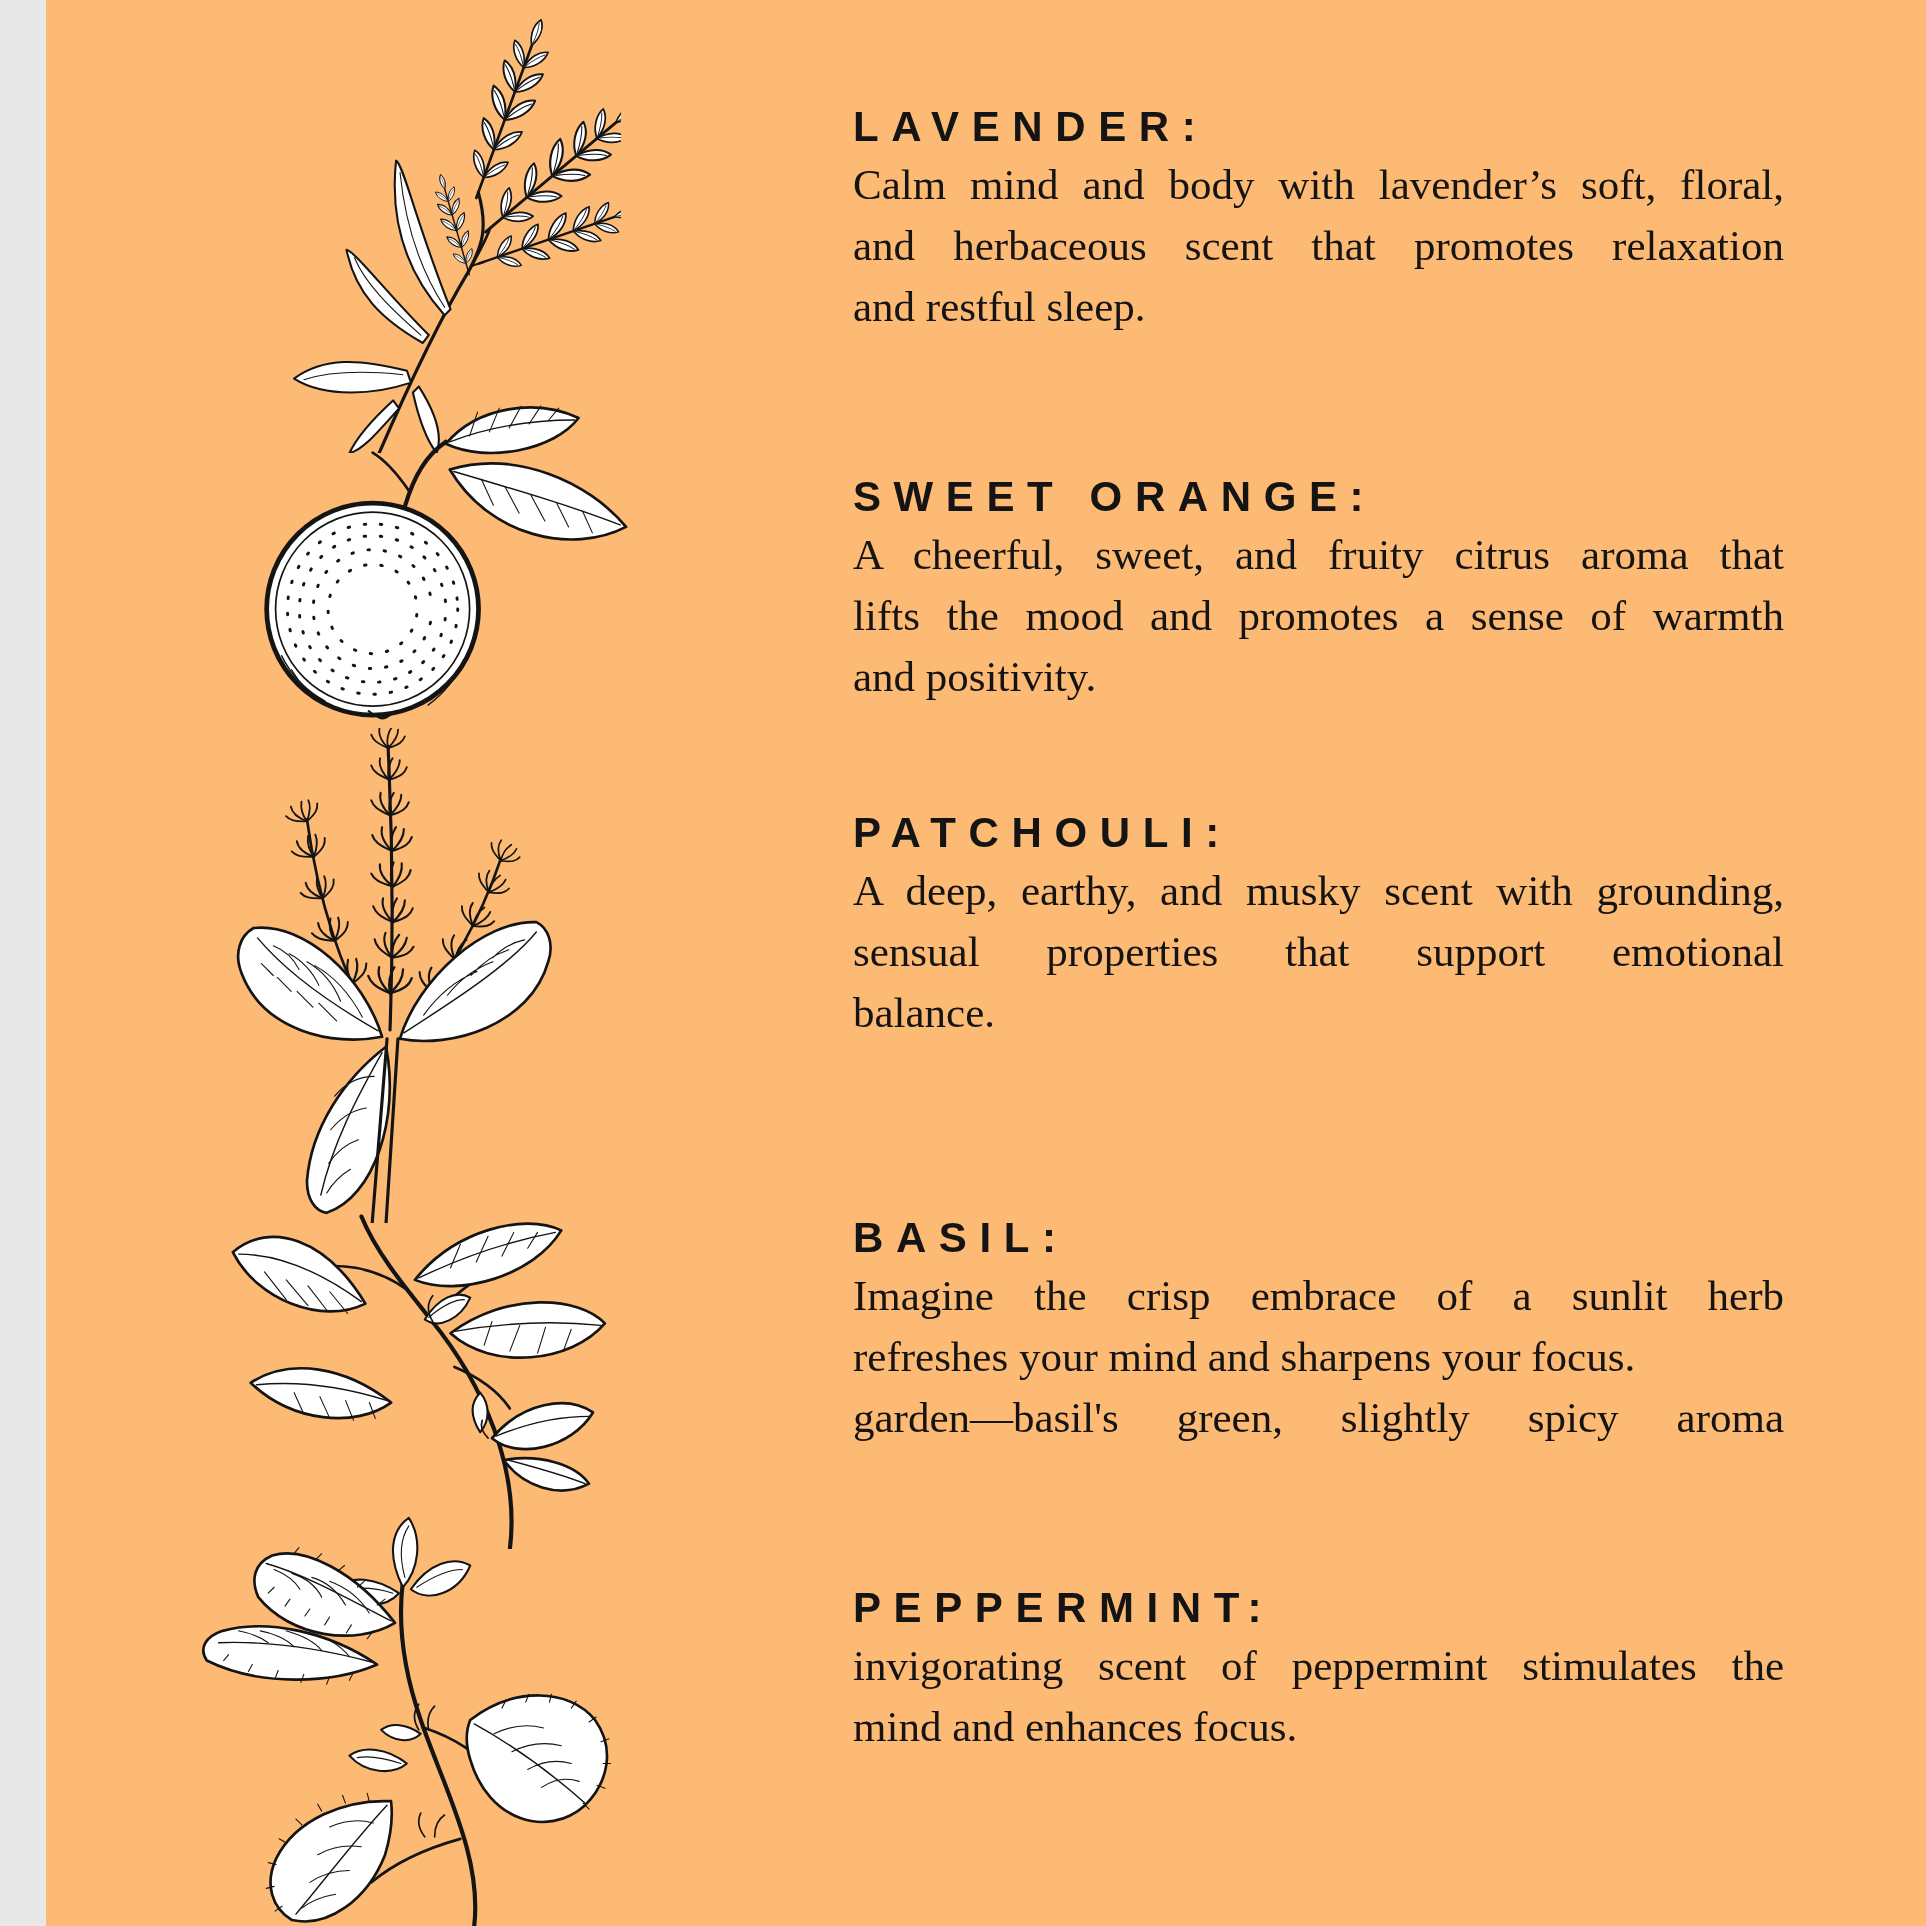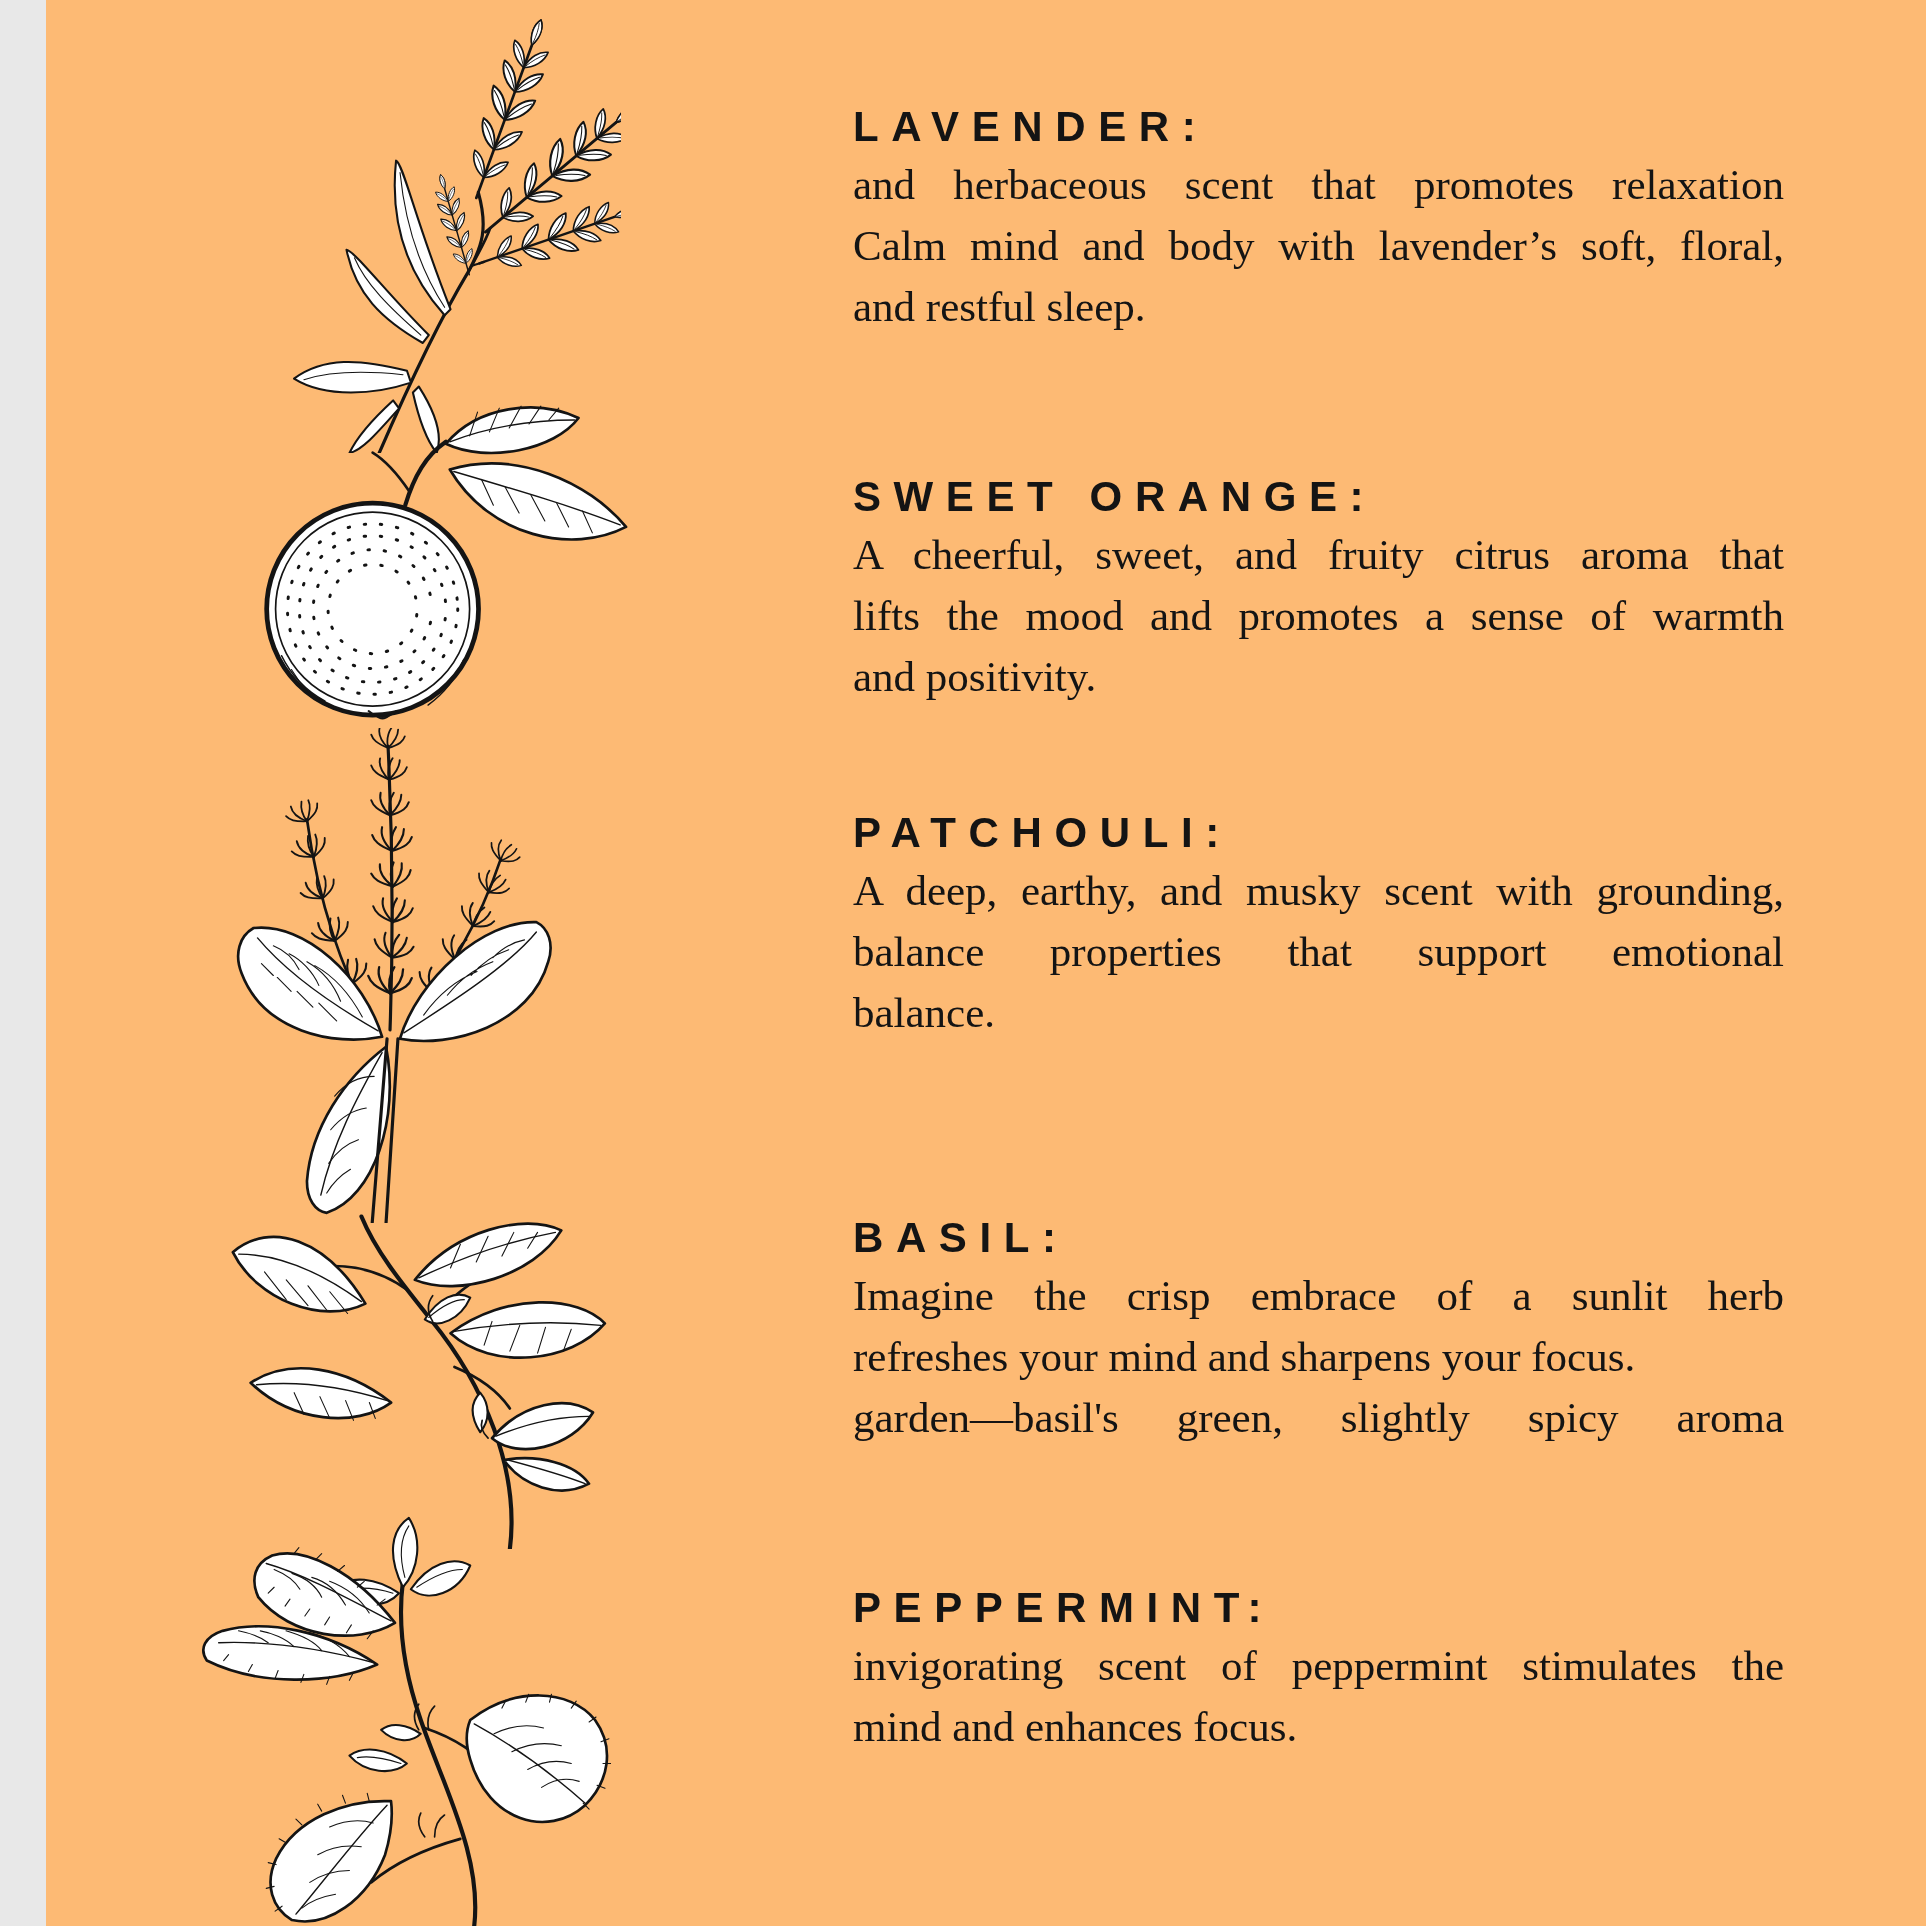--- a/index.html
+++ b/index.html
@@ -35,40 +35,40 @@
   .sdot{ fill:none; stroke:#141414; stroke-width:3; stroke-dasharray:1.5 15; stroke-linecap:round; }
 </style>
 </head>
 <body>
 
 <div class="page">
 
   <section class="entry" style="top:106px;">
     <h2>LAVENDER:</h2>
     <p>
+      <span class="jline">Calm mind and body with lavender’s soft, floral,</span>
       <span class="jline">and herbaceous scent that promotes relaxation</span>
-      <span class="jline">Calm mind and body with lavender’s soft, floral,</span>
       <span class="jline last">and restful sleep.</span>
     </p>
   </section>
 
   <section class="entry" style="top:476px;">
     <h2>SWEET ORANGE:</h2>
     <p>
       <span class="jline">A cheerful, sweet, and fruity citrus aroma that</span>
       <span class="jline">lifts the mood and promotes a sense of warmth</span>
       <span class="jline last">and positivity.</span>
     </p>
   </section>
 
   <section class="entry" style="top:812px;">
     <h2>PATCHOULI:</h2>
     <p>
       <span class="jline">A deep, earthy, and musky scent with grounding,</span>
-      <span class="jline">balance properties that support emotional</span>
+      <span class="jline">sensual properties that support emotional</span>
       <span class="jline last">balance.</span>
     </p>
   </section>
 
   <section class="entry" style="top:1217px;">
     <h2>BASIL:</h2>
     <p>
       <span class="jline">Imagine the crisp embrace of a sunlit herb</span>
       <span class="jline last">refreshes your mind and sharpens your focus.</span>
       <span class="jline">garden—basil's green, slightly spicy aroma</span>

